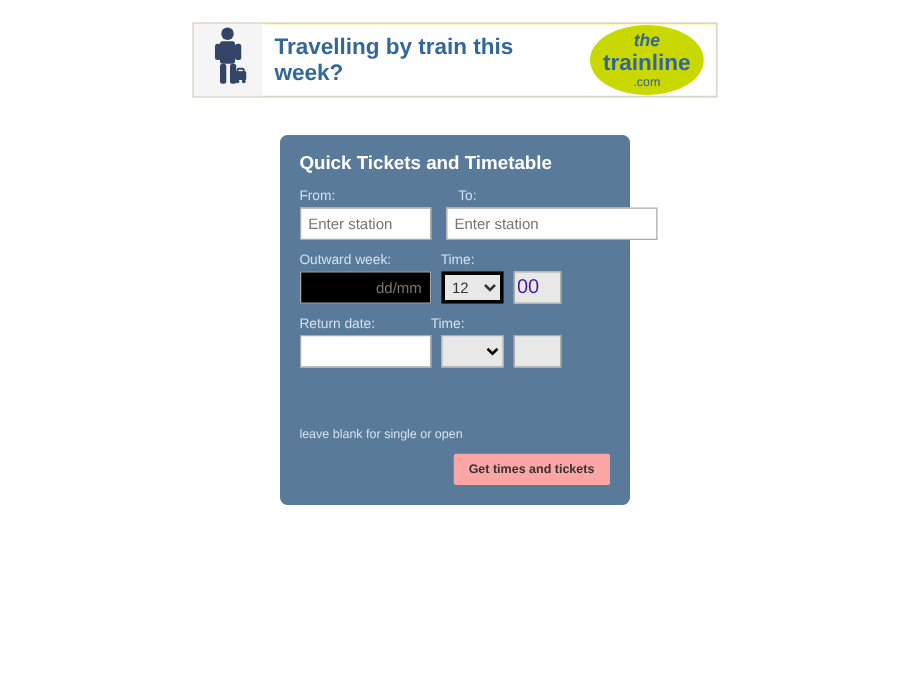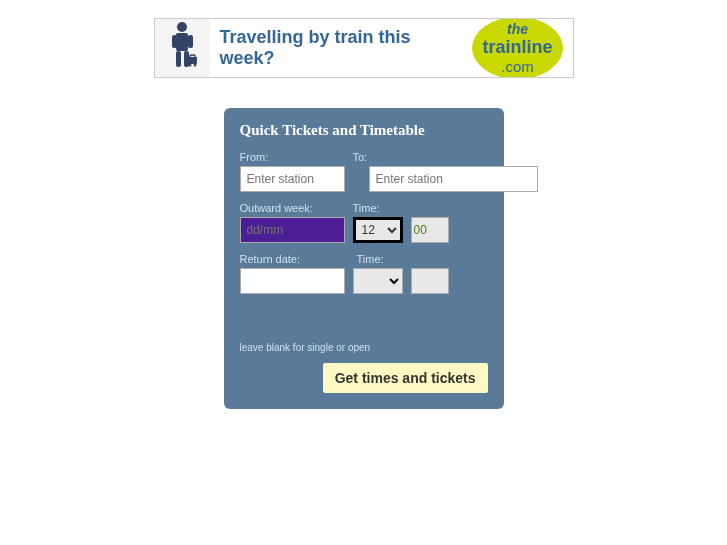--- a/index.html
+++ b/index.html
@@ -53,21 +53,21 @@
       color: #336699;
       font-style: italic;
       font-weight: bold;
     }
     .trainline-main {
       font-size: 18px;
       font-weight: bold;
       color: #336699;
     }
     .trainline-com {
-      font-size: 15px;
+      font-size: 10px;
       color: #336699;
     }
     .trainline-bubble {
       background: #c8d800;
       border-radius: 50%;
       padding: 4px 10px;
       display: flex;
       align-items: center;
       flex-direction: column;
     }
@@ -78,38 +78,37 @@
       background: #5a7a99;
       border-radius: 6px;
       padding: 14px 16px 16px 16px;
       margin-top: 30px;
     }
     .widget-title {
       color: #ffffff;
       font-size: 15px;
       font-weight: bold;
       margin-bottom: 12px;
-      font-family: Liberation Serif, serif;
     }
     .row-labels {
       display: flex;
-      gap: 8px;
+      gap: 22px;
       margin-bottom: 3px;
     }
     .label {
       color: #d0e0f0;
       font-size: 11px;
       font-weight: normal;
     }
     .from-label { width: 105px; }
     .to-label { flex: 1; }
 
     .station-row {
       display: flex;
-      gap: 24px;
+      gap: 12px;
       margin-bottom: 10px;
     }
     .station-input {
       width: 105px;
       height: 26px;
       background: #ffffff;
       border: 1px solid #aaaaaa;
       padding: 3px 6px;
       font-size: 12px;
       color: #888888;
@@ -133,48 +132,49 @@
     .time-label { flex: 1; }
 
     .date-time-inputs {
       display: flex;
       gap: 8px;
       margin-bottom: 10px;
     }
     .date-input {
       width: 105px;
       height: 26px;
-      background: #4c1d95;
+      background: #000000;
       border: 1px solid #aaaaaa;
       padding: 3px 6px;
       font-size: 12px;
       color: #999999;
+      text-align: right;
     }
     .time-select {
       width: 50px;
       height: 26px;
       background: #e8e8e8;
       border: 3px solid #000000;
       padding: 2px 2px;
       font-size: 12px;
       color: #333333;
     }
     .time-select-minutes {
       width: 38px;
       height: 26px;
       background: #e8e8e8;
       border: 1px solid #aaaaaa;
       padding: 2px 2px;
-      font-size: 12px;
-      color: #4d7c0f;
+      font-size: 16px;
+      color: #4c1d95;
     }
 
     .return-row-labels {
       display: flex;
-      gap: 12px;
+      gap: 0;
       margin-bottom: 3px;
     }
     .return-inputs {
       display: flex;
       gap: 8px;
       margin-bottom: 4px;
     }
     .return-date-input {
       width: 105px;
       height: 26px;
@@ -206,25 +206,25 @@
       font-size: 10px;
       margin-bottom: 10px;
       margin-top: 48px;
     }
 
     .submit-row {
       display: flex;
       justify-content: flex-end;
     }
     .submit-button {
-      background: #fef9c3;
+      background: #fca5a5;
       color: #333333;
       border: none;
       padding: 7px 12px;
-      font-size: 14px;
+      font-size: 10px;
       font-weight: bold;
       cursor: pointer;
       border-radius: 2px;
     }
 
     
     .traveller-svg {
       width: 35px;
       height: 55px;
     }

